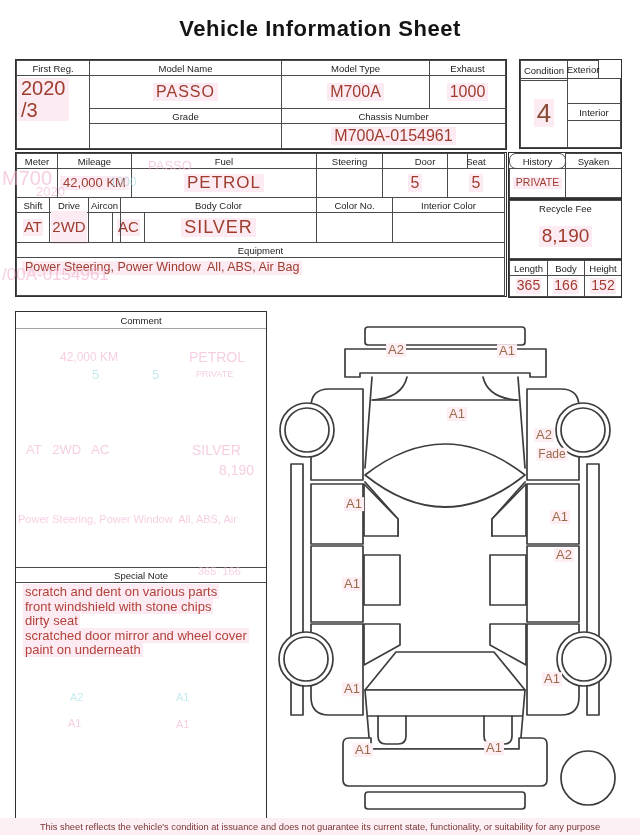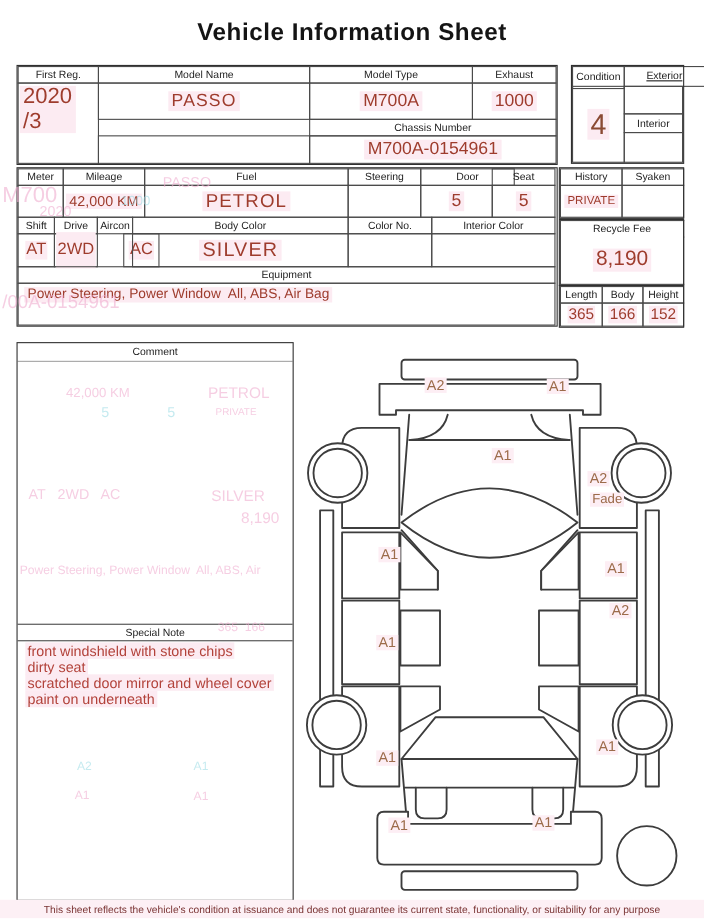--- a/index.html
+++ b/index.html
@@ -44,34 +44,35 @@
     <span class="val big" style="letter-spacing:1px;">PASSO</span>
   </div>
   <div class="cell hdr" style="left:281px;top:60px;width:149px;height:16px;">Model Type</div>
   <div class="cell" style="left:281px;top:75px;width:149px;height:34px;">
     <span class="val big">M700A</span>
   </div>
   <div class="cell hdr" style="left:429px;top:60px;width:77px;height:16px;">Exhaust</div>
   <div class="cell" style="left:429px;top:75px;width:77px;height:34px;">
     <span class="val big">1000</span>
   </div>
+  <div class="cell hdr" style="left:89px;top:108px;width:193px;height:16px;">Grade</div>
   <div class="cell" style="left:89px;top:123px;width:193px;height:26px;">
     <span></span>
   </div>
   <div class="cell hdr" style="left:281px;top:108px;width:225px;height:16px;">Chassis Number</div>
   <div class="cell" style="left:281px;top:123px;width:225px;height:26px;">
     <span class="val big">M700A-0154961</span>
   </div>
   <div class="obox" style="left:15px;top:59px;width:492px;height:91px;"></div>
 
   <div class="cell hdr" style="left:520px;top:60px;width:48px;height:21px;">Condition</div>
   <div class="cell" style="left:520px;top:78px;width:48px;height:70px;">
     <span class="val cond">4</span>
   </div>
-  <div class="cell hdr" style="left:567px;top:60px;width:74px;height:19px;text-decoration:underline;">Exterior</div>
+  <div class="cell hdr" style="left:567px;top:60px;width:32px;height:19px;">Exterior</div>
   <div class="cell" style="left:567px;top:78px;width:54px;height:26px;">
     <span></span>
   </div>
   <div class="cell hdr" style="left:567px;top:103px;width:54px;height:18px;">Interior</div>
   <div class="cell" style="left:567px;top:120px;width:54px;height:28px;">
     <span></span>
   </div>
   <div class="obox" style="left:519px;top:59px;width:103px;height:90px;"></div>
 
   <div class="cell hdr" style="left:16px;top:153px;width:42px;height:16px;">Meter</div>
@@ -123,21 +124,21 @@
   <div class="cell" style="left:392px;top:212px;width:113px;height:31px;">
     <span></span>
   </div>
 
   <div class="cell hdr" style="left:16px;top:242px;width:489px;height:16px;">Equipment</div>
   <div class="cell leftalign" style="left:16px;top:257px;width:489px;height:39px;padding:3px 0 0 5px;">
     <span class="val" style="font-size:12.5px;white-space:pre;">Power Steering, Power Window  All, ABS, Air Bag</span>
   </div>
   <div class="obox" style="left:15px;top:152px;width:492px;height:145px;"></div>
 
-  <div class="cell hdr" style="left:509px;top:153px;width:57px;height:16px;">History</div>
+  <div class="cell hdr" style="left:509px;top:153px;width:57px;height:16px;border-radius:7px;">History</div>
   <div class="cell" style="left:509px;top:168px;width:57px;height:30px;">
     <span class="val" style="font-size:10.5px;">PRIVATE</span>
   </div>
   <div class="cell hdr" style="left:565px;top:153px;width:57px;height:16px;">Syaken</div>
   <div class="cell" style="left:565px;top:168px;width:57px;height:30px;">
     <span></span>
   </div>
   <div class="obox" style="left:508px;top:152px;width:114px;height:47px;"></div>
 
   <div class="cell hdr" style="left:509px;top:200px;width:113px;height:16px;border-bottom:none;">Recycle Fee</div>
@@ -156,20 +157,21 @@
   </div>
   <div class="cell hdr" style="left:584px;top:260px;width:38px;height:16px;">Height</div>
   <div class="cell" style="left:584px;top:275px;width:38px;height:22px;">
     <span class="val" style="font-size:14px;padding:0 1px;">152</span>
   </div>
   <div class="obox" style="left:508px;top:259px;width:114px;height:39px;"></div>
 
   <div class="cell hdr" style="left:16px;top:312px;width:250px;height:17px;border:none;border-bottom:1px solid #a3a3a3;">Comment</div>
   <div class="cell hdr" style="left:16px;top:567px;width:250px;height:16px;border:none;border-top:1px solid #4a4a4a;border-bottom:1px solid #4a4a4a;">Special Note</div>
   <div id="note-lines" style="position:absolute;left:23px;top:585px;width:240px;">
+      <div class="noteline"><span>scratch and dent on various parts</span></div>
       <div class="noteline"><span>front windshield with stone chips</span></div>
       <div class="noteline"><span>dirty seat</span></div>
       <div class="noteline"><span>scratched door mirror and wheel cover</span></div>
       <div class="noteline"><span>paint on underneath</span></div>
     </div>
   <div class="obox" style="left:15px;top:311px;width:252px;height:508px;"></div>
 
   <div class="diagram" id="diagram">
     <svg width="360" height="500" viewBox="0 0 360 500">
       <g stroke="#3d3d3d" stroke-width="1.7" fill="#ffffff" stroke-linejoin="round" stroke-linecap="round">

